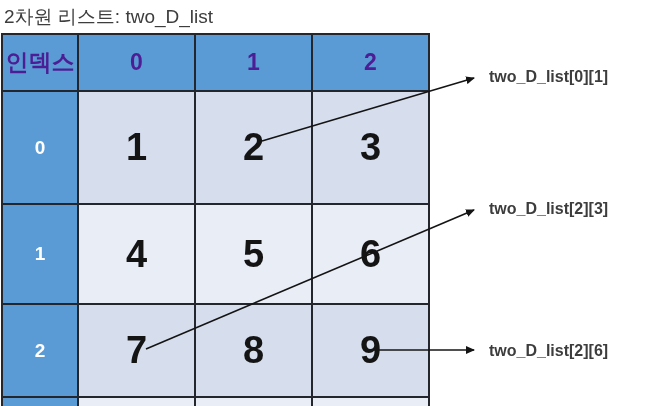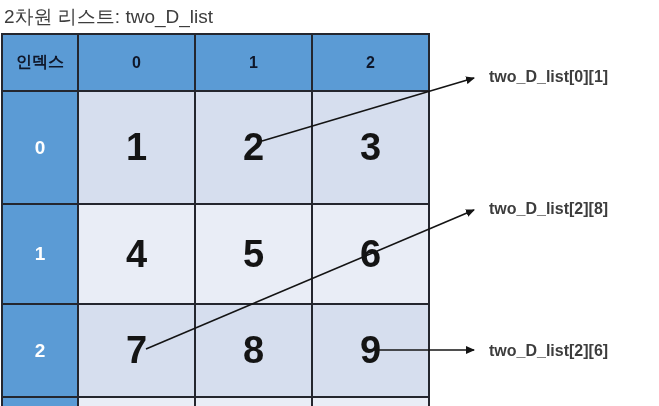--- a/index.html
+++ b/index.html
@@ -29,22 +29,22 @@
     grid-template-columns:74px 115px 115px 115px;
     grid-template-rows:55px 111px 98px 91px 55px;
     gap:2px;padding:2px;
     background:var(--border-dark);
     width:max-content;
   }
   .cell{
     display:flex;align-items:center;justify-content:center;
   }
   .hdr{
-    background:var(--header-blue);color:#0f172a;
-    font-size:16px;font-weight:bold;
+    background:var(--header-blue);color:#4c1d95;
+    font-size:23px;font-weight:bold;
   }
   .idx{
     background:var(--header-blue);color:#ffffff;
     font-size:19px;font-weight:bold;
   }
   .val{
     color:var(--num-black);
     font-size:38px;font-weight:bold;
   }
   .band-a{background:var(--band-light);}
@@ -100,14 +100,14 @@
     <marker id="ah" markerWidth="9" markerHeight="8" refX="8" refY="4" orient="auto" markerUnits="userSpaceOnUse">
       <path d="M0,0 L9,4 L0,8 z" fill="#141414"></path>
     </marker>
   </defs>
   <line x1="262" y1="141" x2="474" y2="78" stroke="#141414" stroke-width="1.6" marker-end="url(#ah)"></line>
   <line x1="146" y1="349" x2="474" y2="210" stroke="#141414" stroke-width="1.6" marker-end="url(#ah)"></line>
   <line x1="374" y1="350" x2="474" y2="350" stroke="#141414" stroke-width="1.6" marker-end="url(#ah)"></line>
 </svg>
 
 <div class="callout c1">two_D_list[0][1]</div>
-<div class="callout c2">two_D_list[2][8]</div>
+<div class="callout c2">two_D_list[2][3]</div>
 <div class="callout c3">two_D_list[2][6]</div>
 
 </body></html>

